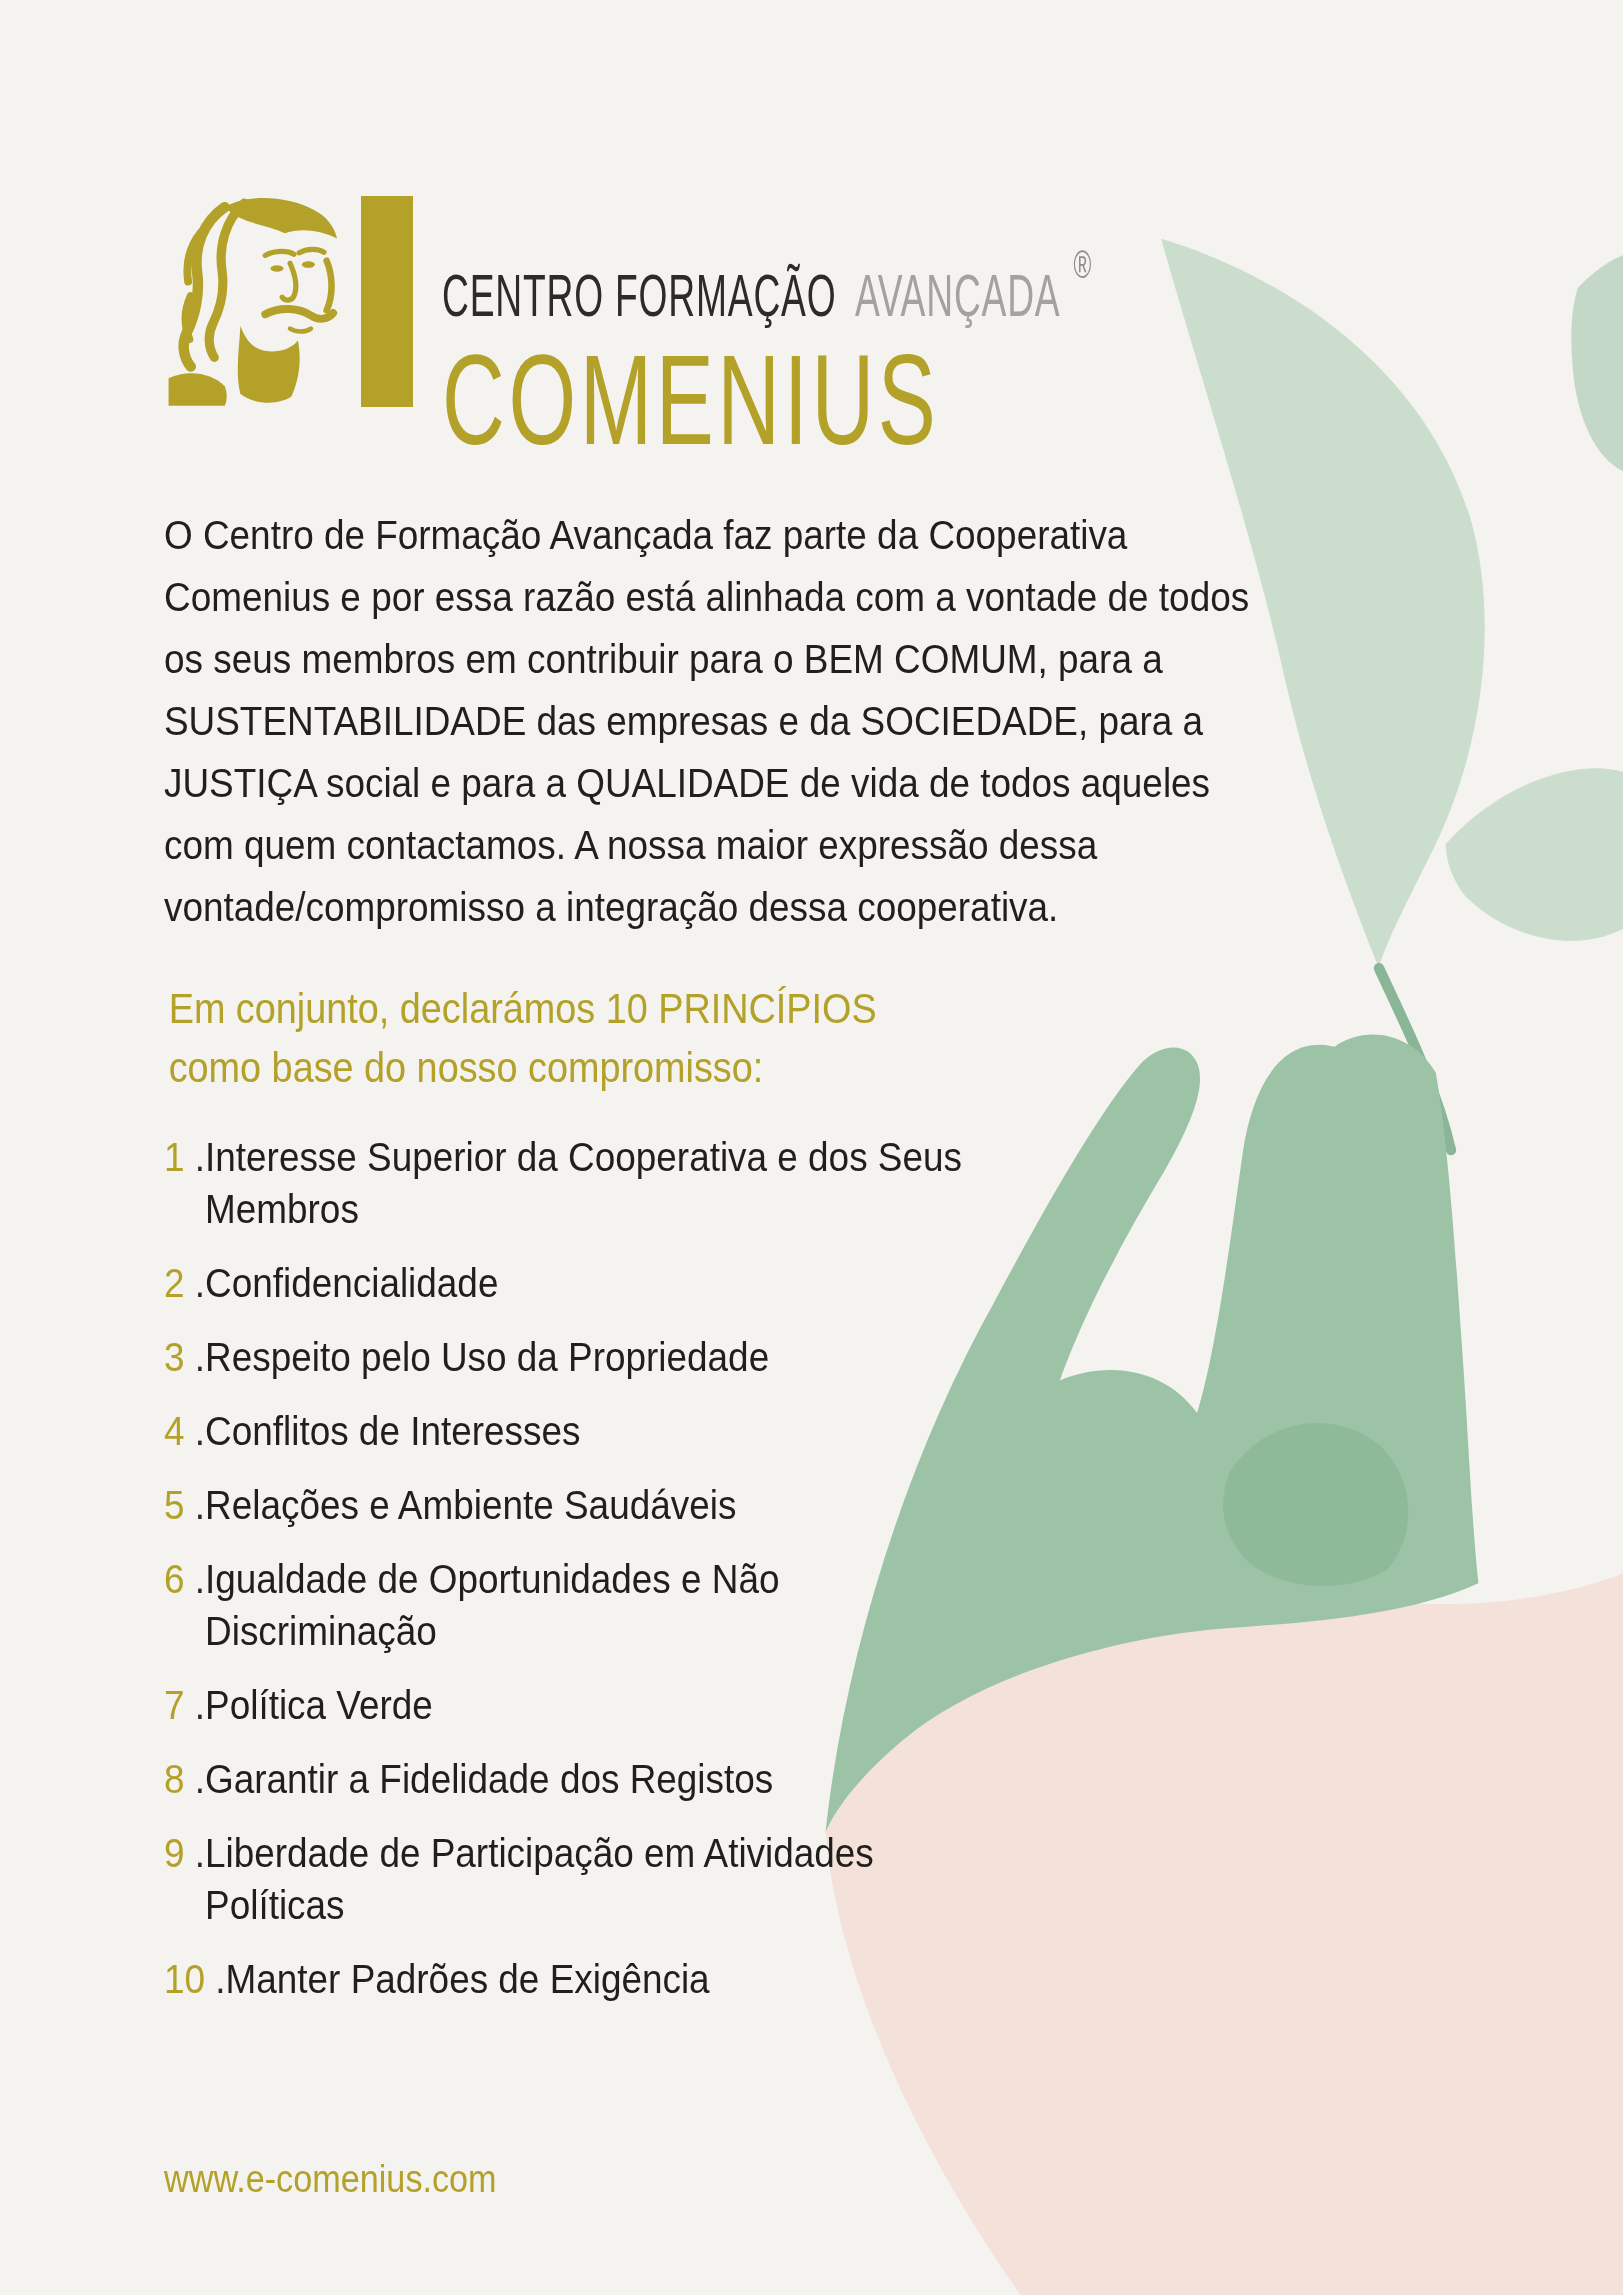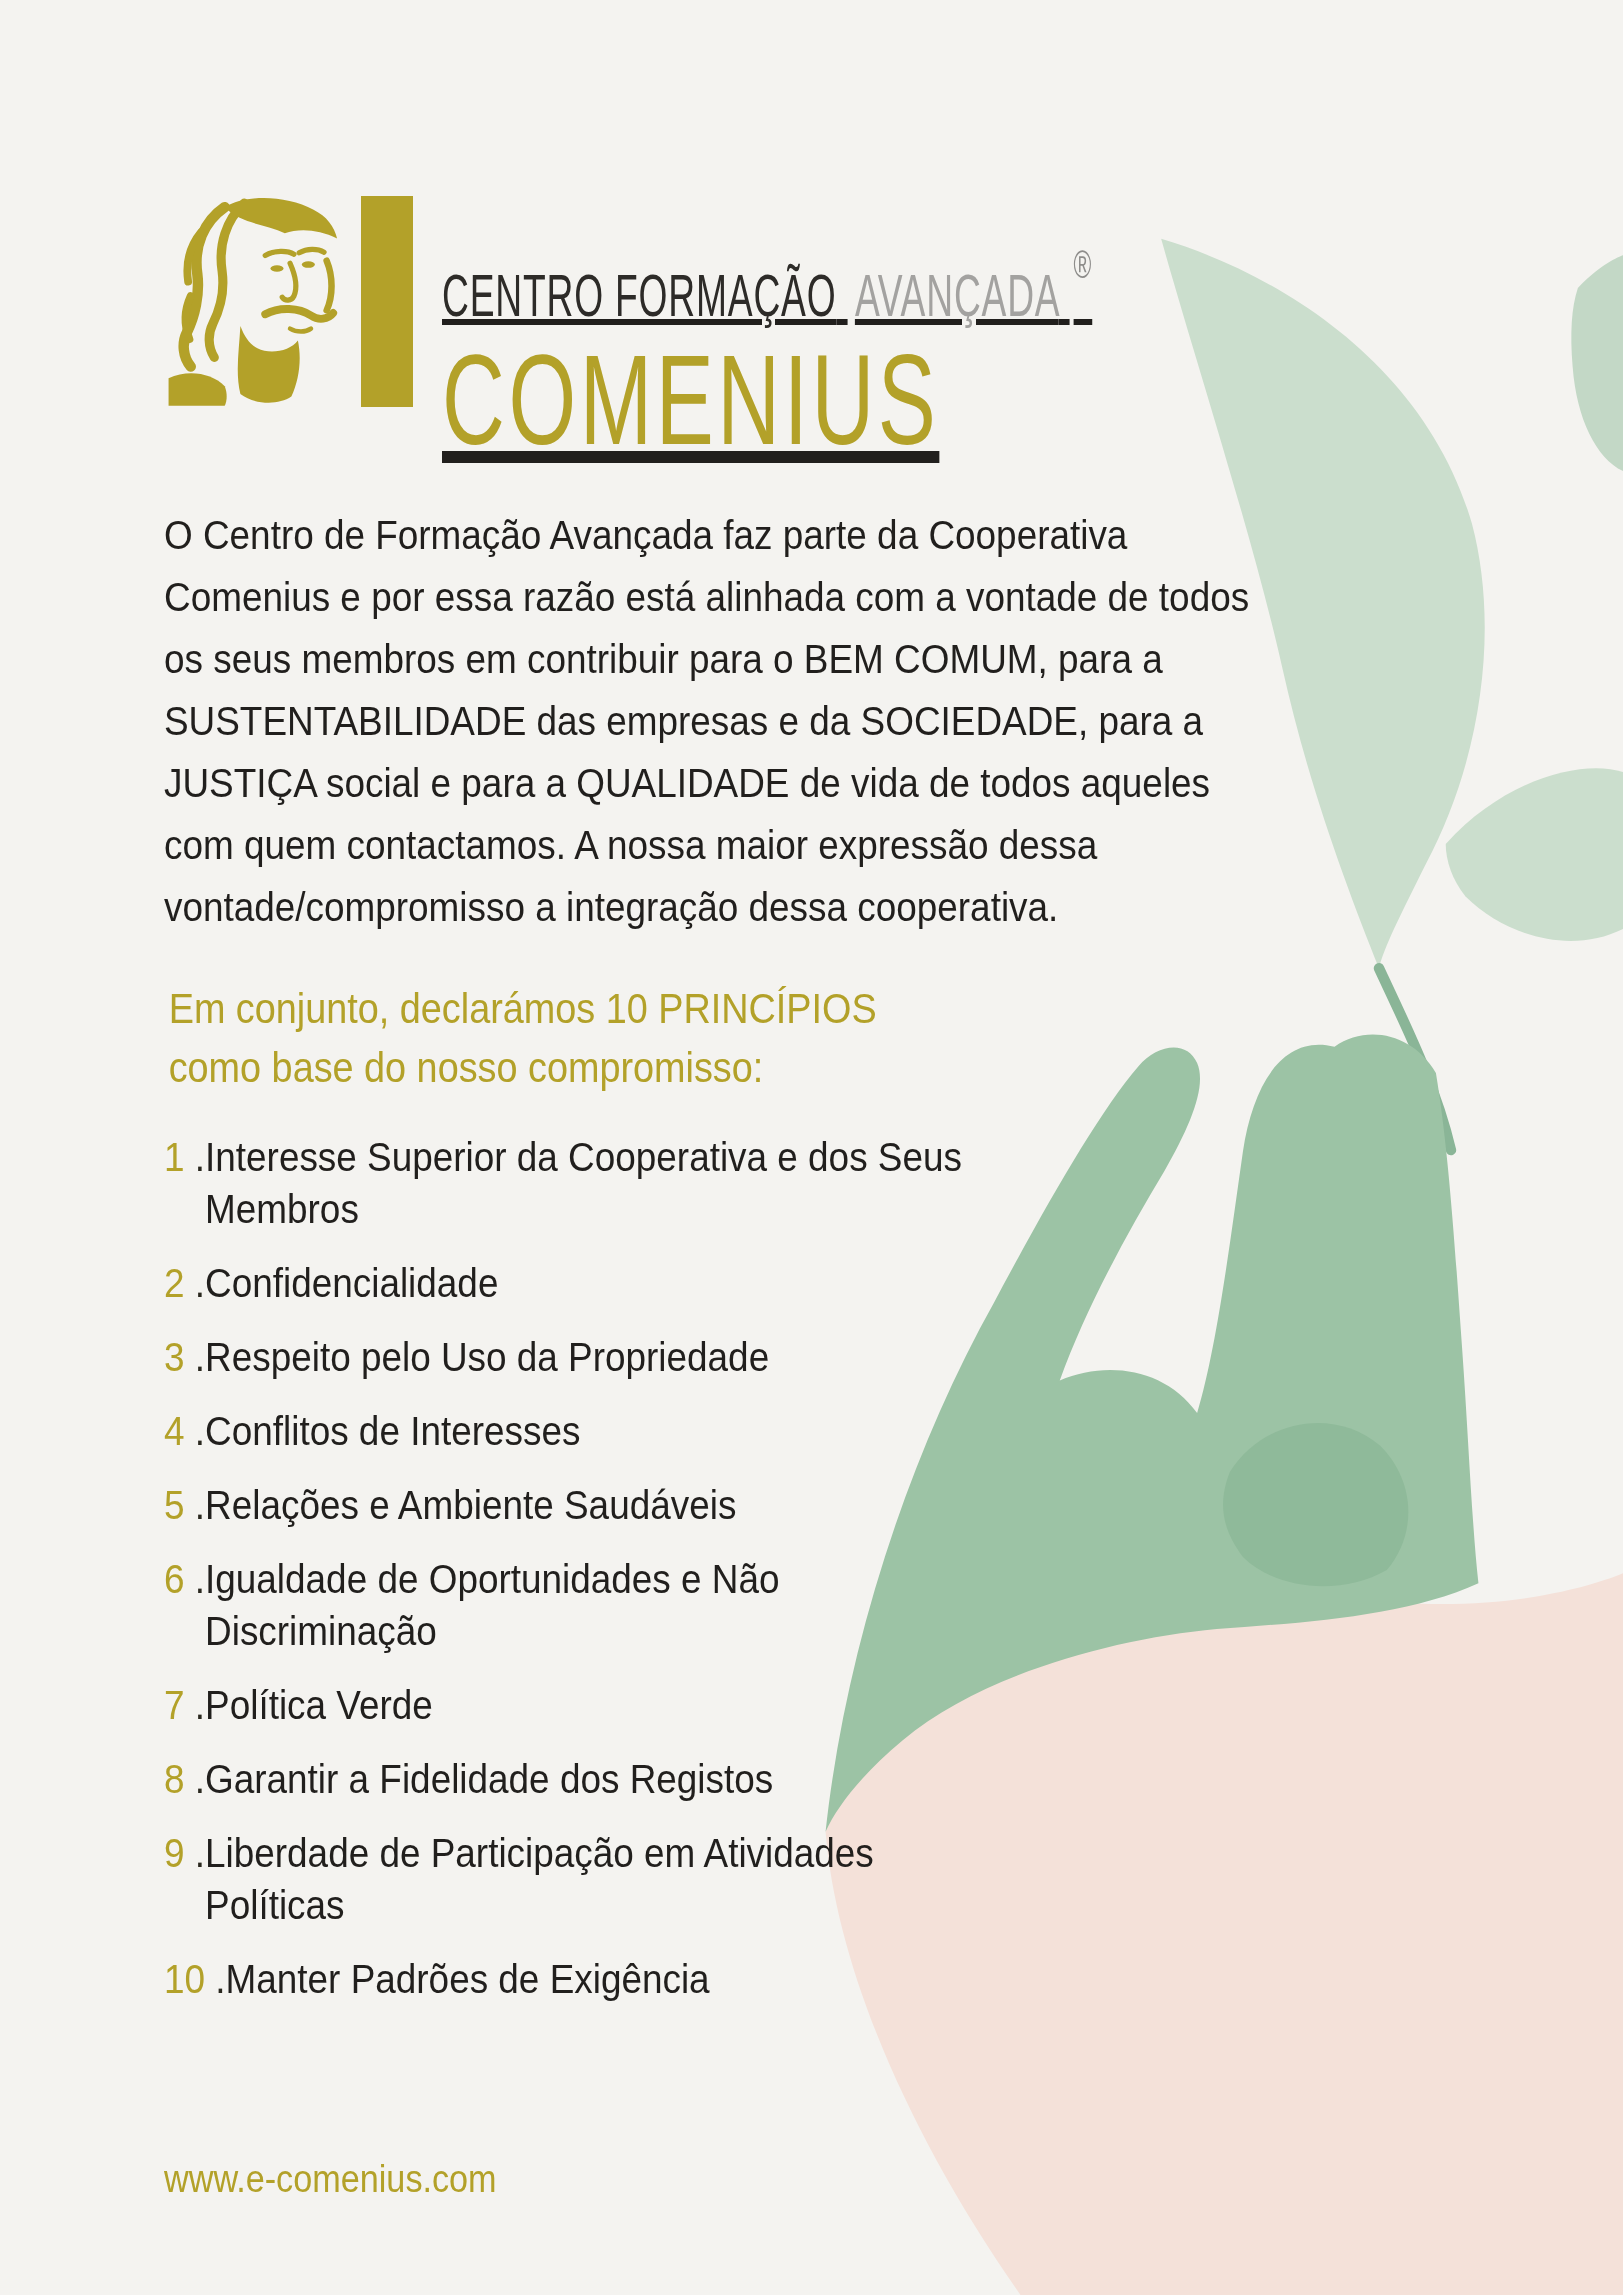--- a/index.html
+++ b/index.html
@@ -5,21 +5,21 @@
   html,body{margin:0;padding:0;}
   body{
     width:1623px;height:2295px;position:relative;overflow:hidden;
     background:#f4f3f0;
     font-family:"Liberation Sans","DejaVu Sans",sans-serif;
     color:#211f1d;
   }
   
   .bg-art{position:absolute;inset:0;width:1623px;height:2295px;z-index:0;}
   
-  .logo{position:absolute;left:162px;top:196px;height:216px;display:flex;align-items:flex-start;z-index:2;text-decoration:underline;}
+  .logo{position:absolute;left:162px;top:196px;height:216px;display:flex;align-items:flex-start;z-index:2;}
   .logo-face{width:196px;height:213px;flex:0 0 auto;margin-right:2.6px;}
   .logo-bar{width:52px;height:211px;background:#b3a129;flex:0 0 auto;margin-right:29px;}
   .logo-text{display:flex;flex-direction:column;padding-top:47px;}
   .logo-line1{font-size:60px;letter-spacing:1.3px;white-space:nowrap;
     transform:scaleX(0.62);transform-origin:0 0;font-weight:400;}
   .logo-line1 .primary{color:#2d2b28;}
   .logo-line1 .secondary{color:#a3a2a0;margin-left:11.8px;}
   .logo-line1 .rmark{color:#8e8d8b;font-size:39px;vertical-align:38px;margin-left:6.5px;}
   .logo-line2{font-size:128px;letter-spacing:5.2px;color:#b3a129;white-space:nowrap;
     transform:scaleX(0.68);transform-origin:0 0;margin-top:-3.9px;font-weight:400;}

